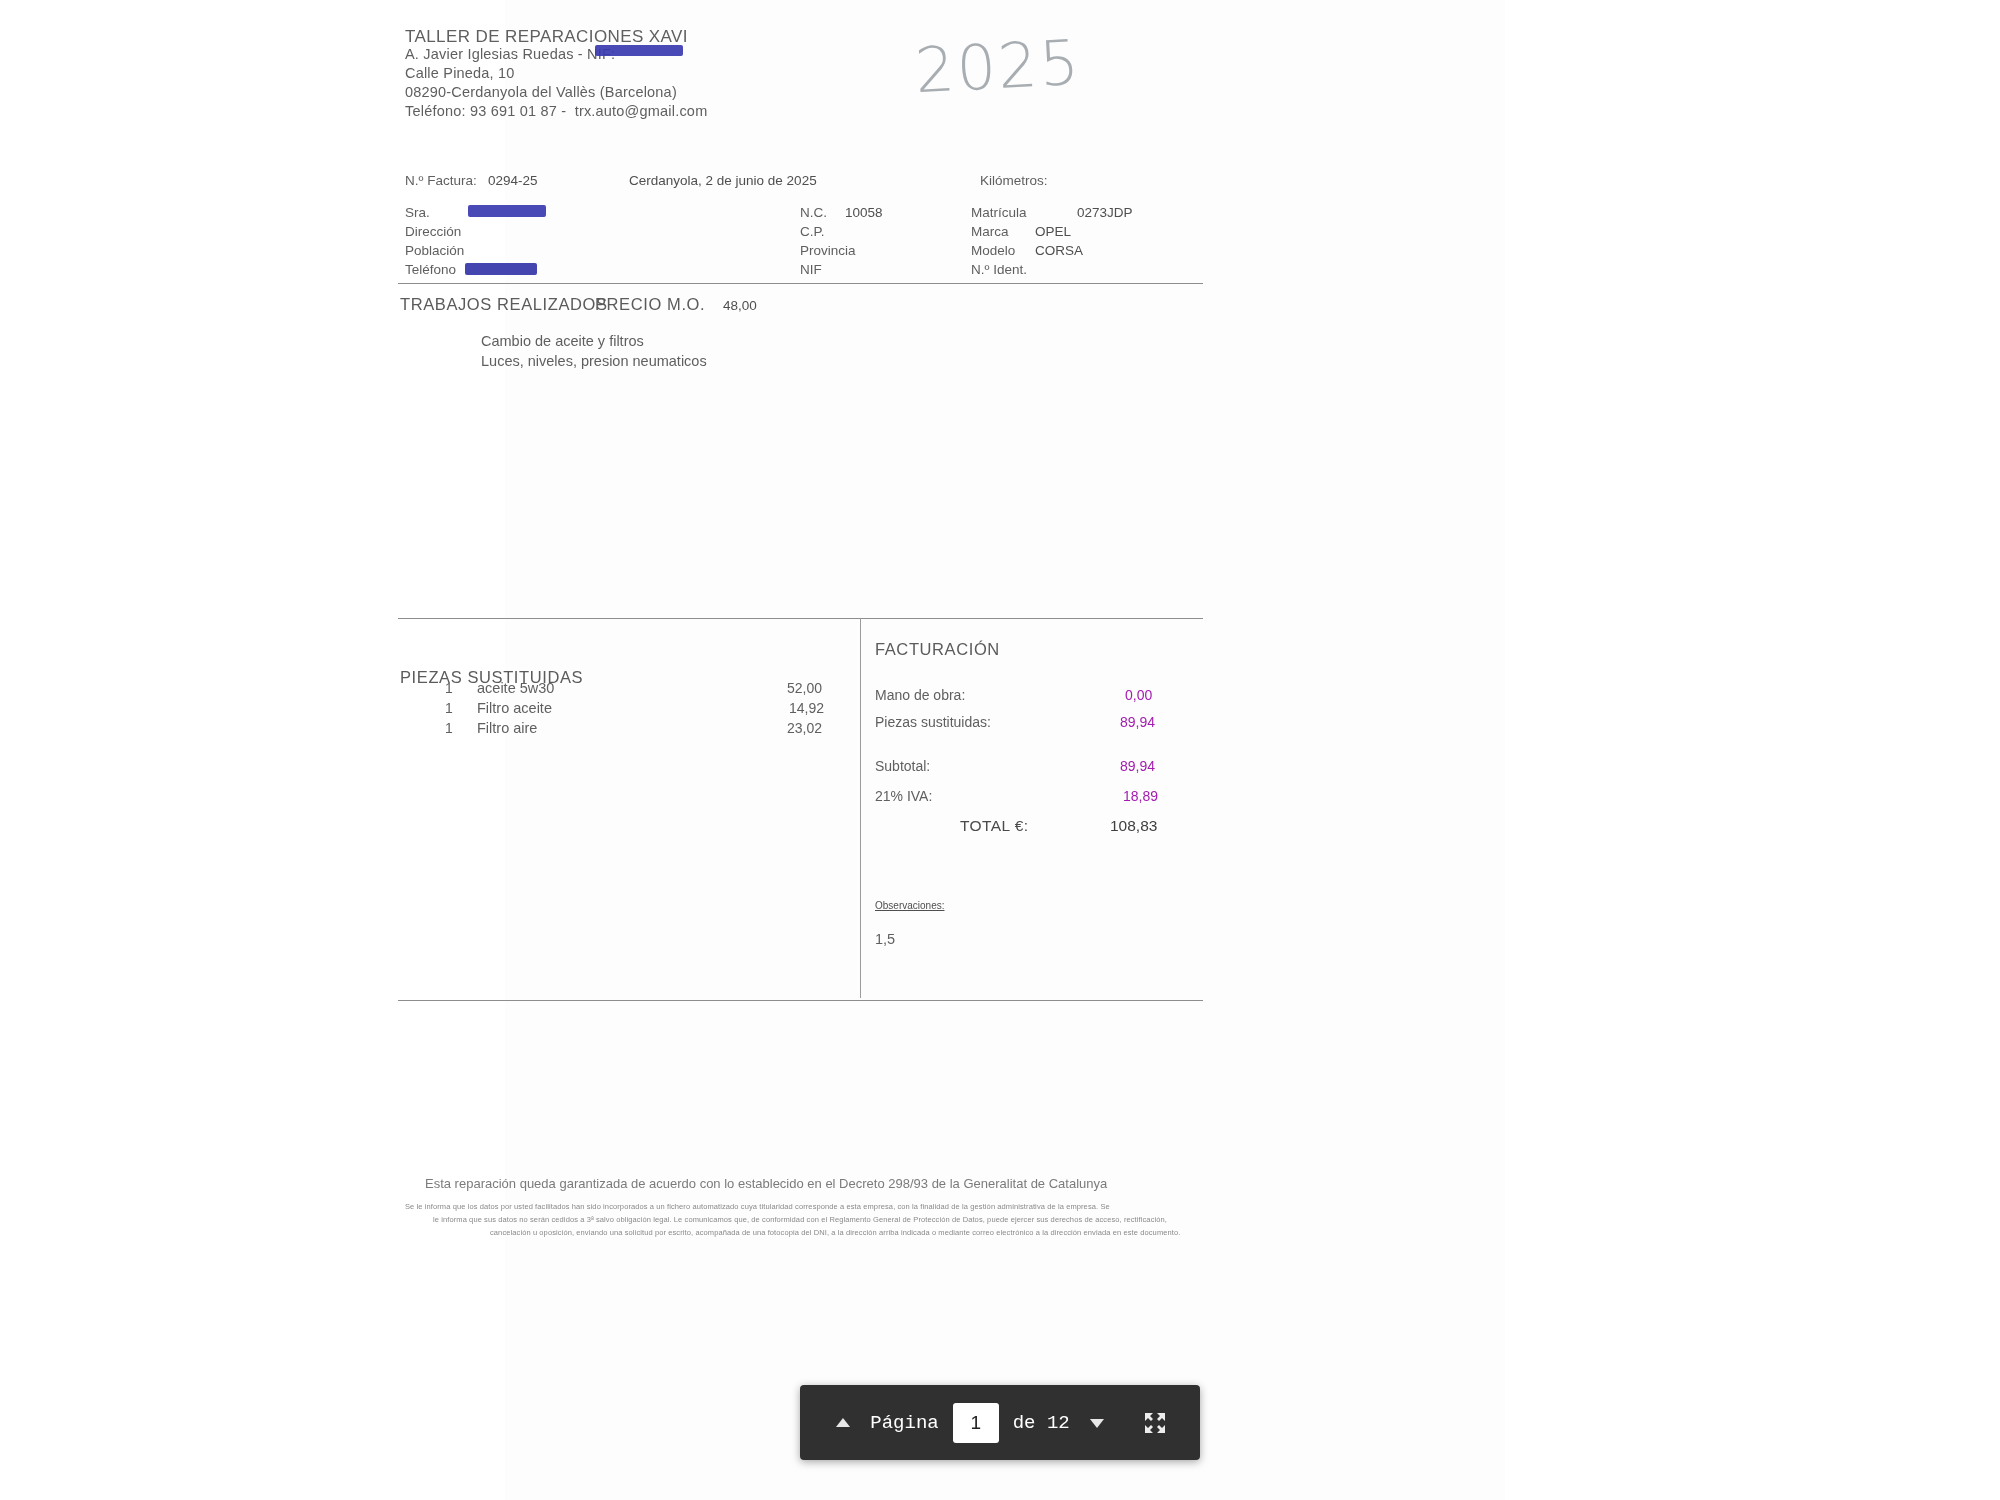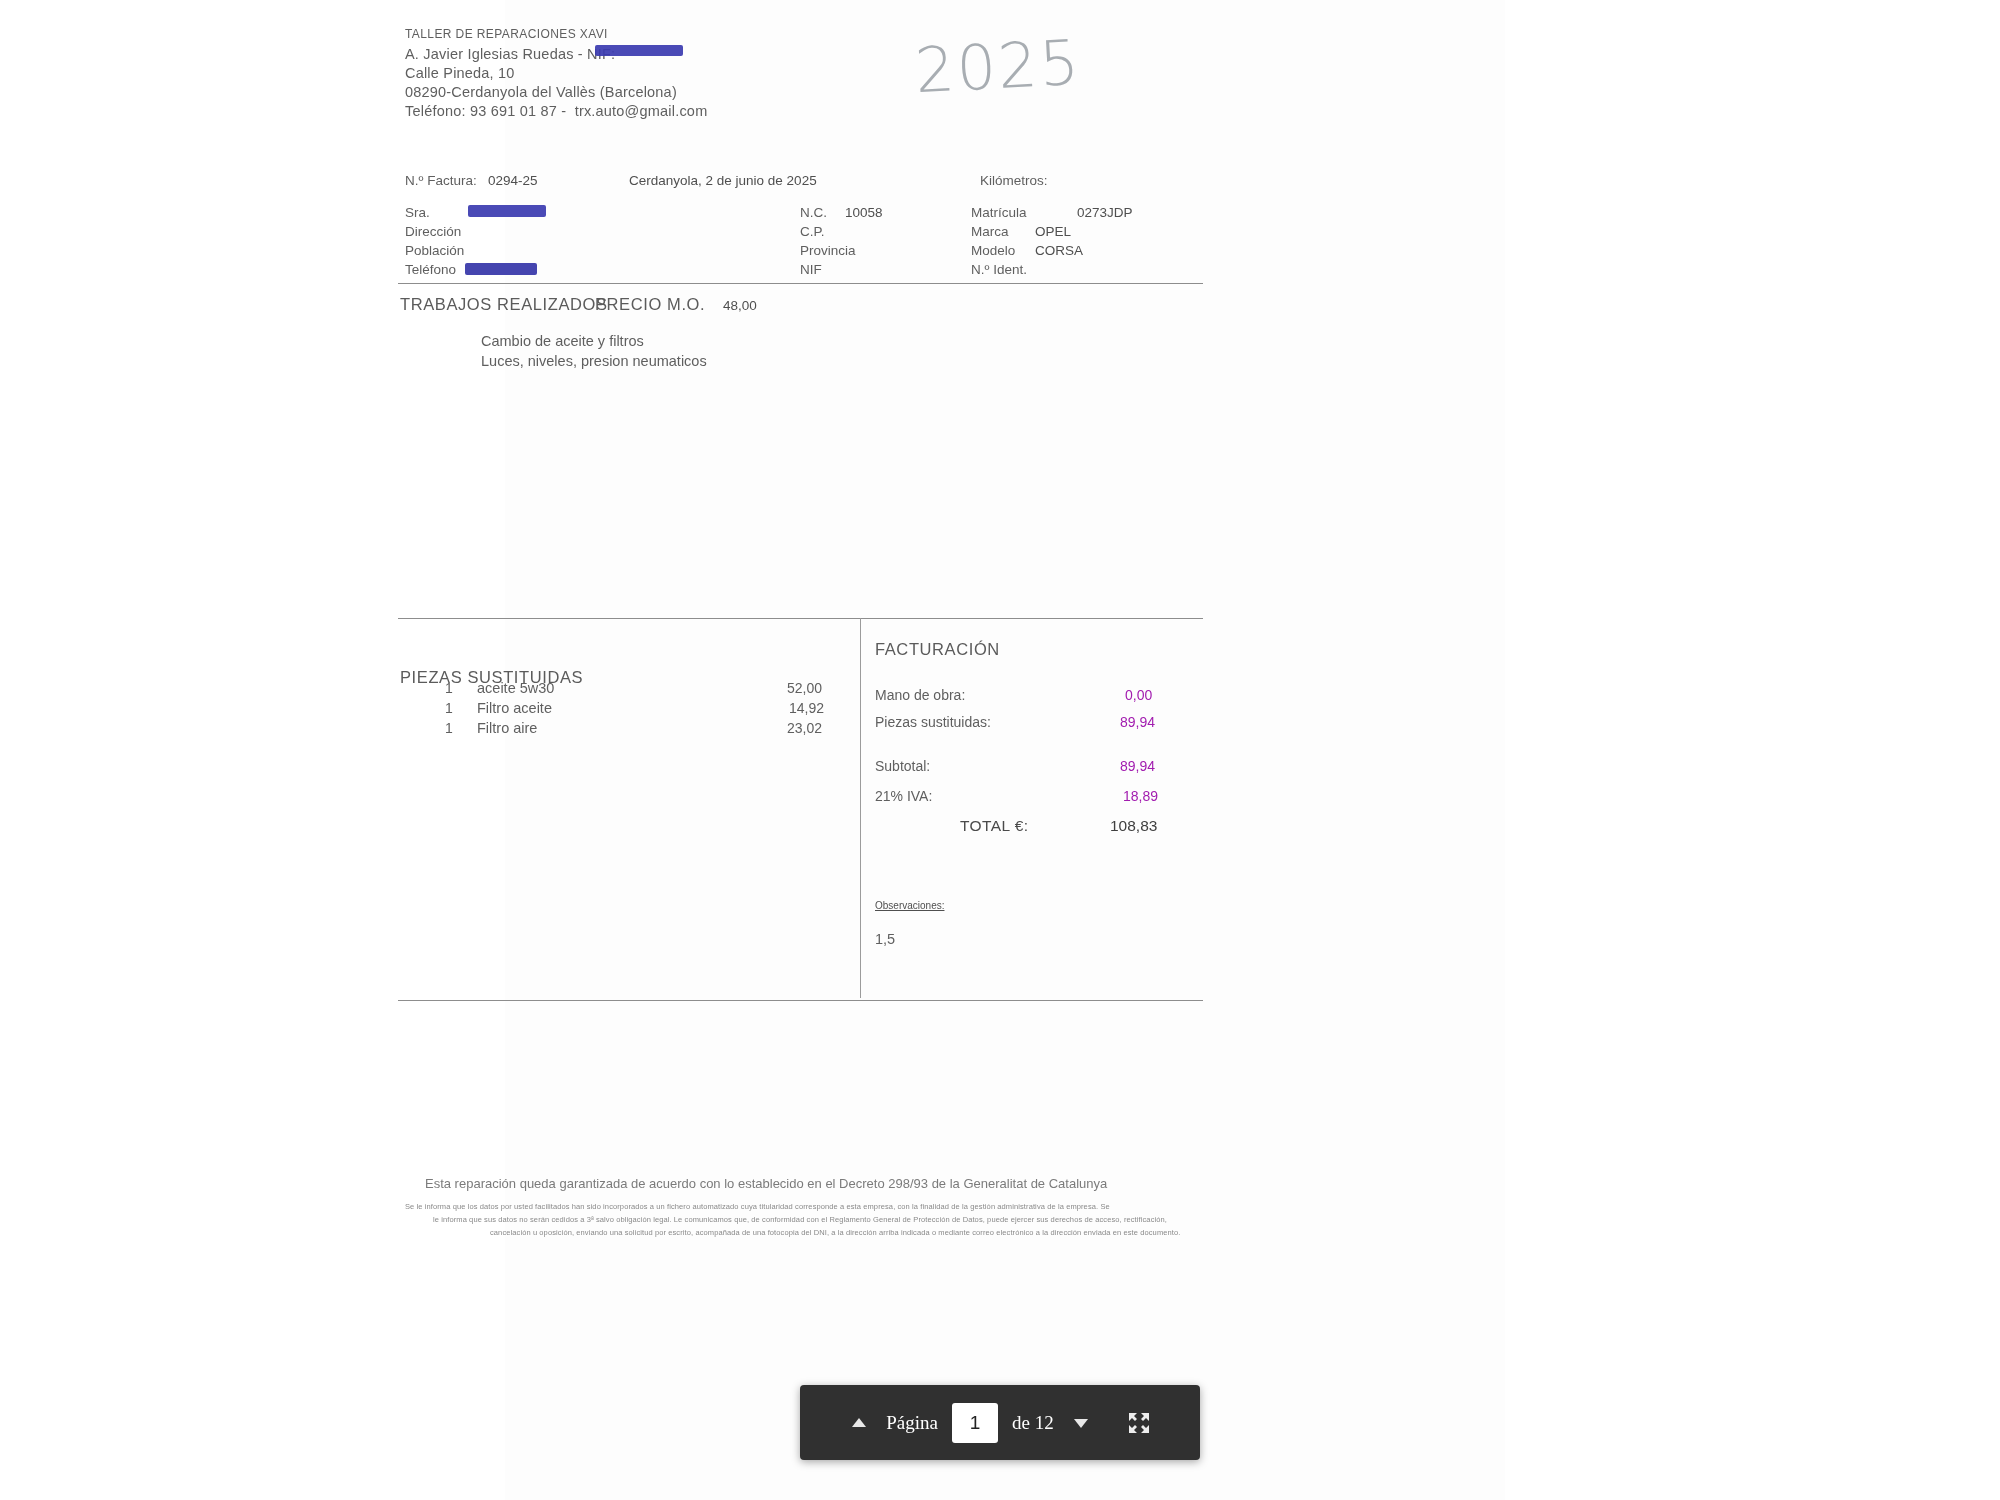--- a/index.html
+++ b/index.html
@@ -31,21 +31,21 @@
     color: #5d5d5d;
   }
   .t {
     position: absolute;
     white-space: pre;
     font-family: "Liberation Sans", sans-serif;
     color: #6a6a6a;
   }
   
   .hdr { font-size: 14.5px; letter-spacing: .2px; color: #5f5f5f; }
-  .hdr-name { font-size: 12px; letter-spacing: .4px; }
+  .hdr-name { font-size: 17px; letter-spacing: .4px; }
 
   .redact {
     position: absolute;
     background: #3b3bb0;
     border-radius: 2px;
     opacity: .92;
   }
   .redact.r2 { background: #3535a8; }
 
   .year {
@@ -109,21 +109,21 @@
   .tb-arrow {
     width: 26px; height: 26px;
     display: flex; align-items: center; justify-content: center;
     color: #e8e8e8;
     cursor: pointer;
   }
   .tb-arrow svg { display: block; }
   .tb-text {
     color: #ffffff;
     font-size: 19px;
-    font-family: Liberation Serif, serif;
+    font-family: Liberation Mono, monospace;
   }
   .page-box {
     background: #ffffff;
     color: #222;
     width: 46px;
     height: 40px;
     border-radius: 3px;
     display: flex;
     align-items: center;
     justify-content: center;

